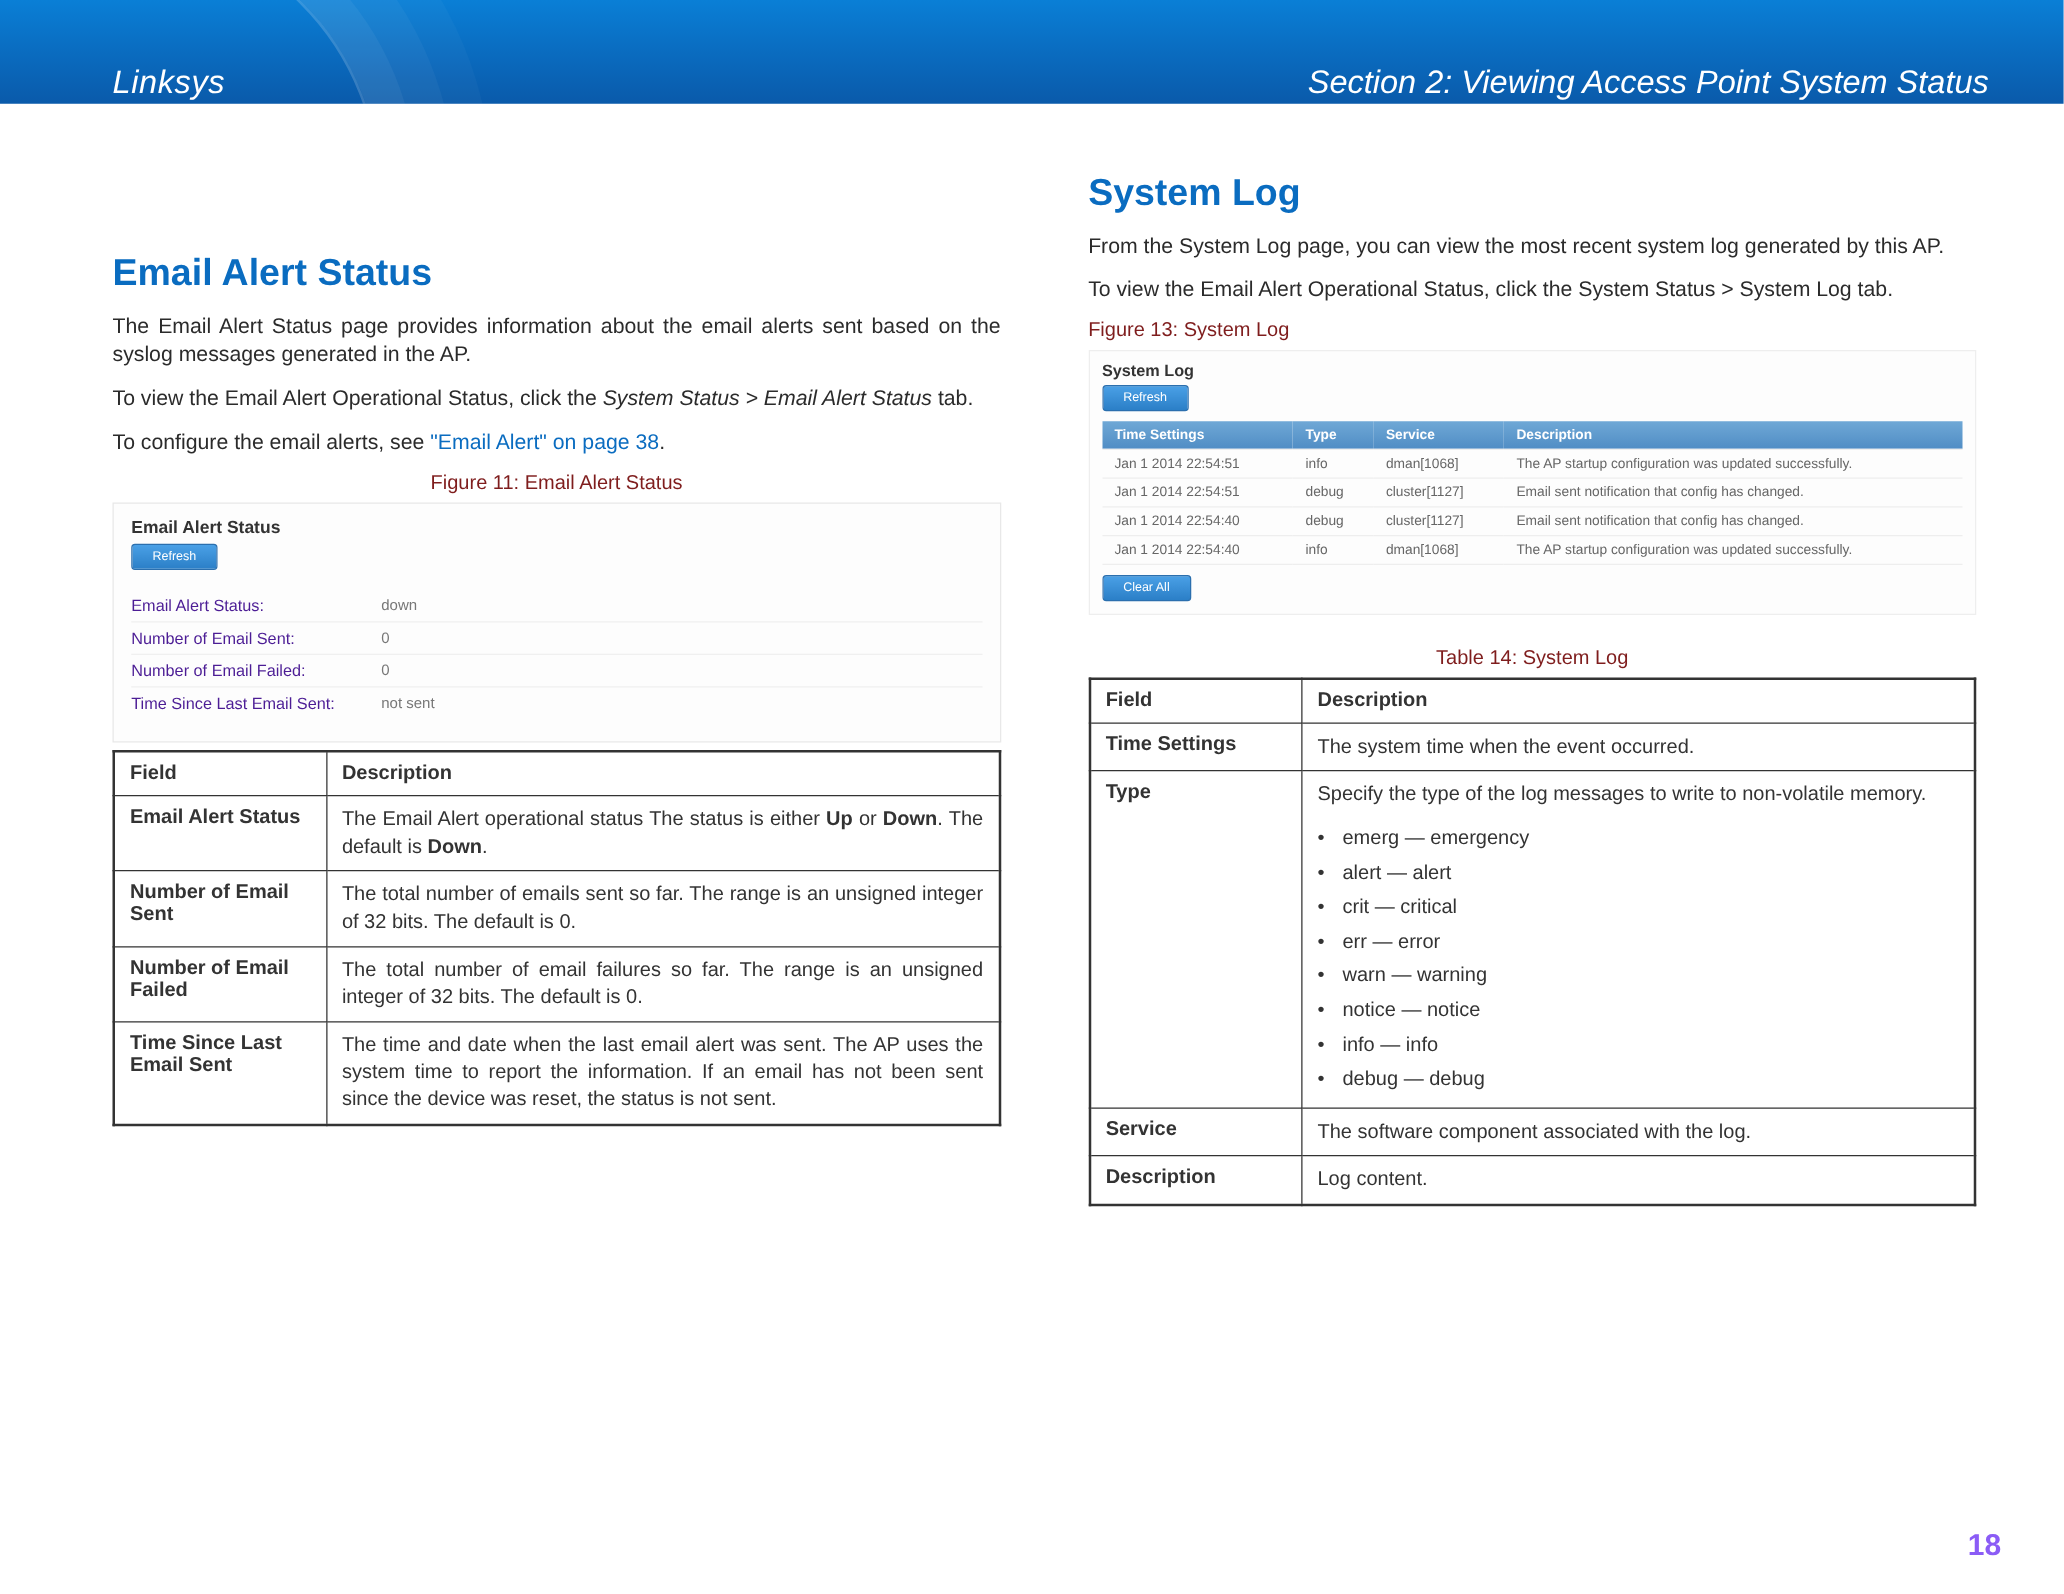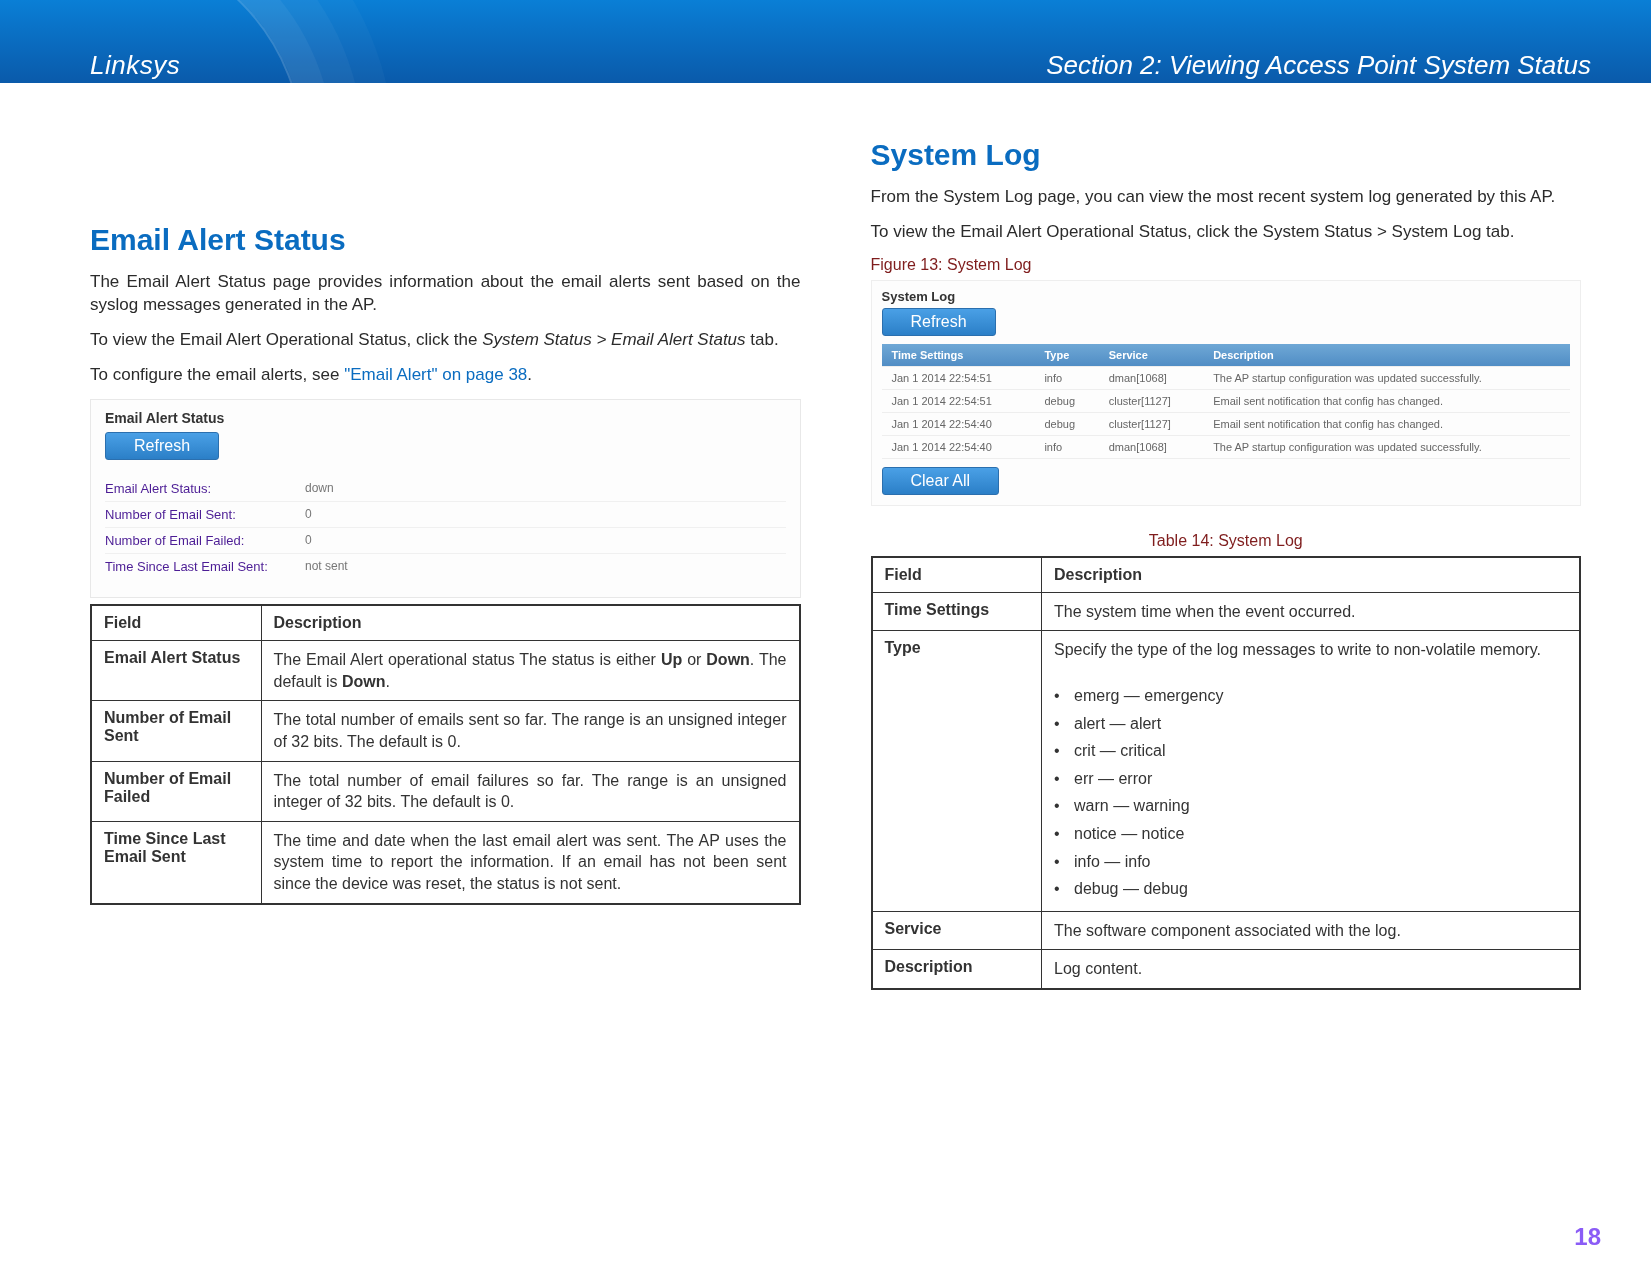--- a/index.html
+++ b/index.html
@@ -82,22 +82,22 @@
     padding: 10px 14px 18px;
     font-family: Arial, sans-serif;
     color: #555;
     font-size: 13px;
   }
   .fig-email .hdr { font-weight: bold; font-size: 14px; color: #333; margin-bottom: 6px; }
   .btn-blue {
     display: inline-block;
     background: linear-gradient(#4aa0e6, #2b7fc7);
     color: #fff;
-    font-size: 16px;
-    padding: 4px 28px;
+    font-size: 10px;
+    padding: 4px 16px;
     border-radius: 3px;
     border: 1px solid #2b6fae;
   }
   .fig-email .rows { margin-top: 16px; }
   .fig-email .row { display: flex; gap: 20px; padding: 5px 0; border-top: 1px solid #f0f0f0; }
   .fig-email .row:first-child { border-top: none; }
   .fig-email .lbl { width: 180px; color: #4c1d95; font-size: 13px; }
   .fig-email .val { color: #777; font-size: 12px; }
   
   .fig-log {
@@ -131,21 +131,21 @@
   }
   table.desc th, table.desc td {
     border: 1px solid #333;
     padding: 8px 12px;
     vertical-align: top;
     text-align: left;
   }
   table.desc th { font-weight: 700; }
   table.desc td.field { font-weight: 700; width: 170px; }
   table.desc td.desc-cell { text-align: justify; line-height: 1.35; }
-  table.desc ul { list-style: none; margin-top: 21px; }
+  table.desc ul { list-style: none; margin-top: 10px; }
   table.desc ul li { padding: 3px 0 3px 20px; position: relative; }
   table.desc ul li::before { content: "•"; position: absolute; left: 0; }
   .page-num {
     position: absolute;
     right: 50px;
     bottom: 24px;
     font-size: 24px;
     font-weight: 700;
     color: #8b5cf6;
   }
@@ -163,20 +163,21 @@
 
   <div class="col">
     <h2>Email Alert Status</h2>
     <p class="body">The Email Alert Status page provides information about the email alerts sent based on the syslog messages generated in the AP.</p>
     <p class="body">
       <span>To view the Email Alert Operational Status, click the </span><span class="italic">System Status &gt; Email Alert Status</span><span> tab.</span>
     </p>
     <p class="body">
       <span>To configure the email alerts, see </span><a class="link">"Email Alert" on page 38</a><span>.</span>
     </p>
+    <div class="fig-caption">Figure 11: Email Alert Status</div>
 
     <div class="fig-email">
       <div class="hdr">Email Alert Status</div>
       <span class="btn-blue">Refresh</span>
       <div class="rows">
         <div class="row">
           <div class="lbl">Email Alert Status:</div>
           <div class="val">down</div>
         </div>
         <div class="row">

